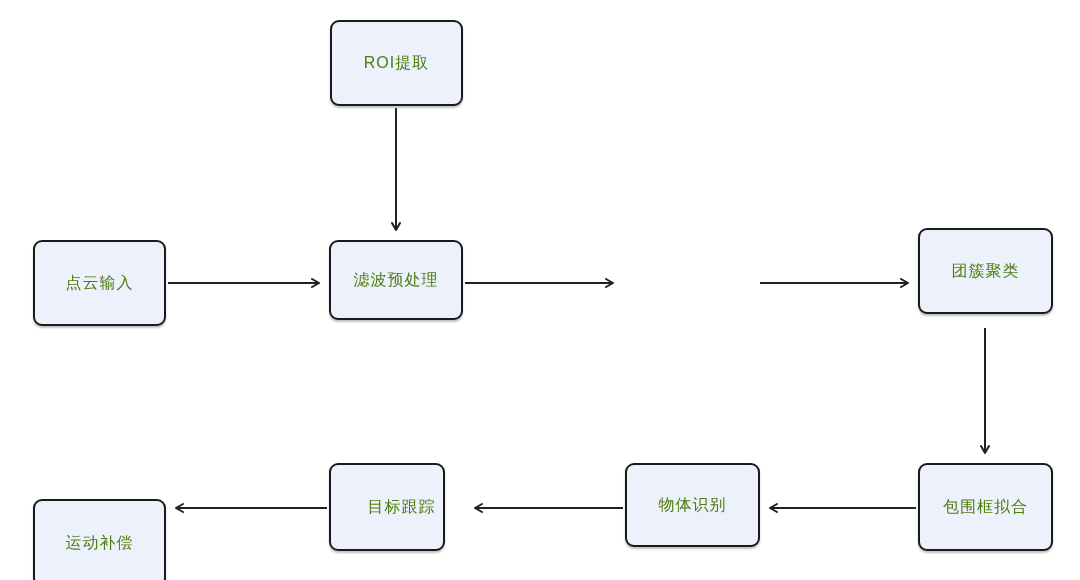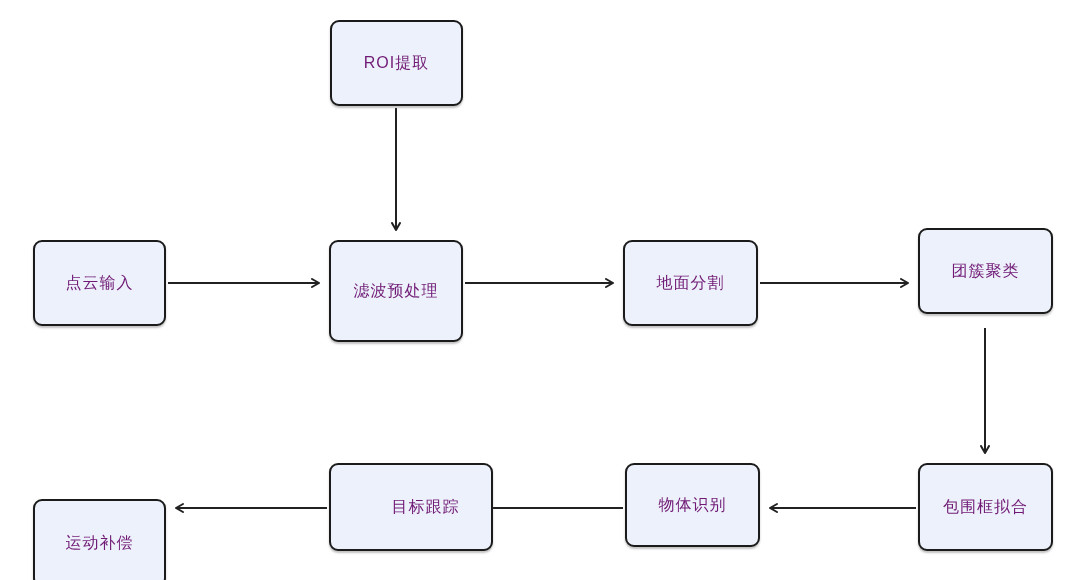--- a/index.html
+++ b/index.html
@@ -26,33 +26,33 @@
     position: absolute;
     box-sizing: border-box;
     background: #edf1fb;
     border: 2px solid #1b1b1b;
     border-radius: 9px;
     box-shadow: 0 2px 2px rgba(120,120,120,0.45);
     display: flex;
     align-items: center;
     justify-content: center;
     font-size: 16px;
-    color: #701a75;
+    color: #4d7c0f;
     letter-spacing: 1px;
     text-align: center;
   }
   
   .n-roi     { left: 330px; top: 20px;  width: 133px; height: 86px; }
   .n-input   { left: 33px;  top: 240px; width: 133px; height: 86px; text-align: center; }
-  .n-filter  { left: 329px; top: 240px; width: 134px; height: 102px; }
+  .n-filter  { left: 329px; top: 240px; width: 134px; height: 80px; }
   .n-ground  { left: 623px; top: 240px; width: 135px; height: 86px; }
   .n-cluster { left: 918px; top: 228px; width: 135px; height: 86px; }
   .n-bbox    { left: 918px; top: 463px; width: 135px; height: 88px; }
   .n-object  { left: 625px; top: 463px; width: 135px; height: 84px; }
-  .n-track   { left: 329px; top: 463px; width: 164px; height: 88px; padding-left: 29px; }
+  .n-track   { left: 329px; top: 463px; width: 116px; height: 88px; padding-left: 29px; }
   .n-motion  { left: 33px;  top: 463px; width: 133px; height: 88px; margin-top: 36px; }
 </style>
 </head>
 <body>
 
 <div class="canvas">
 
   <svg class="arrows-layer" width="1080" height="580" viewBox="0 0 1080 580" xmlns="http://www.w3.org/2000/svg">
     <defs>
       <marker id="arrowhead" markerWidth="12" markerHeight="12" refX="8" refY="5" orient="auto" markerUnits="userSpaceOnUse">
@@ -73,23 +73,20 @@
 
   <div class="node n-roi">
       <span>ROI提取</span>
     </div>
   <div class="node n-input">
       <span>点云输入</span>
     </div>
   <div class="node n-filter">
       <span>滤波预处理</span>
     </div>
-  <div class="node n-ground">
-      <span>地面分割</span>
-    </div>
   <div class="node n-cluster">
       <span>团簇聚类</span>
     </div>
   <div class="node n-bbox">
       <span>包围框拟合</span>
     </div>
   <div class="node n-object">
       <span>物体识别</span>
     </div>
   <div class="node n-track">

